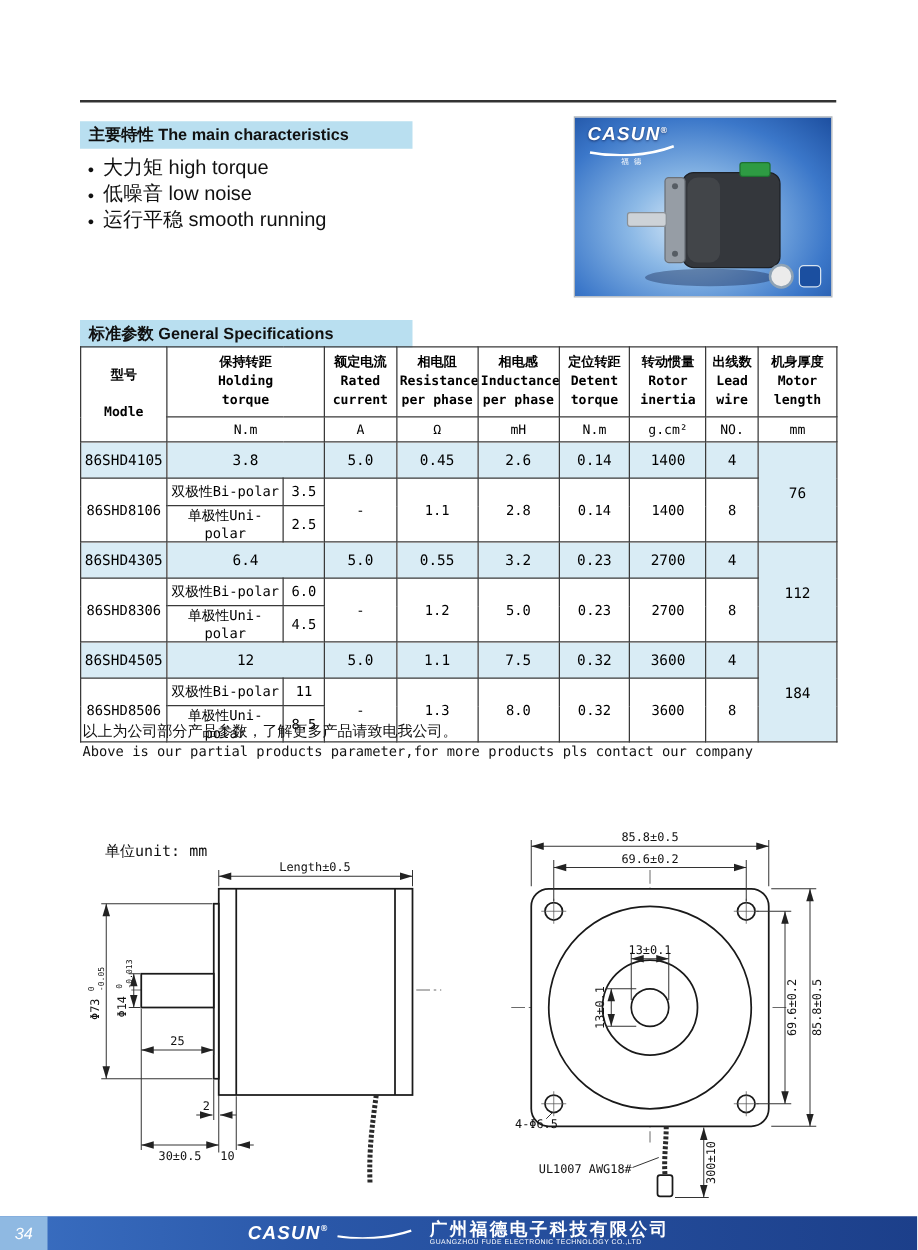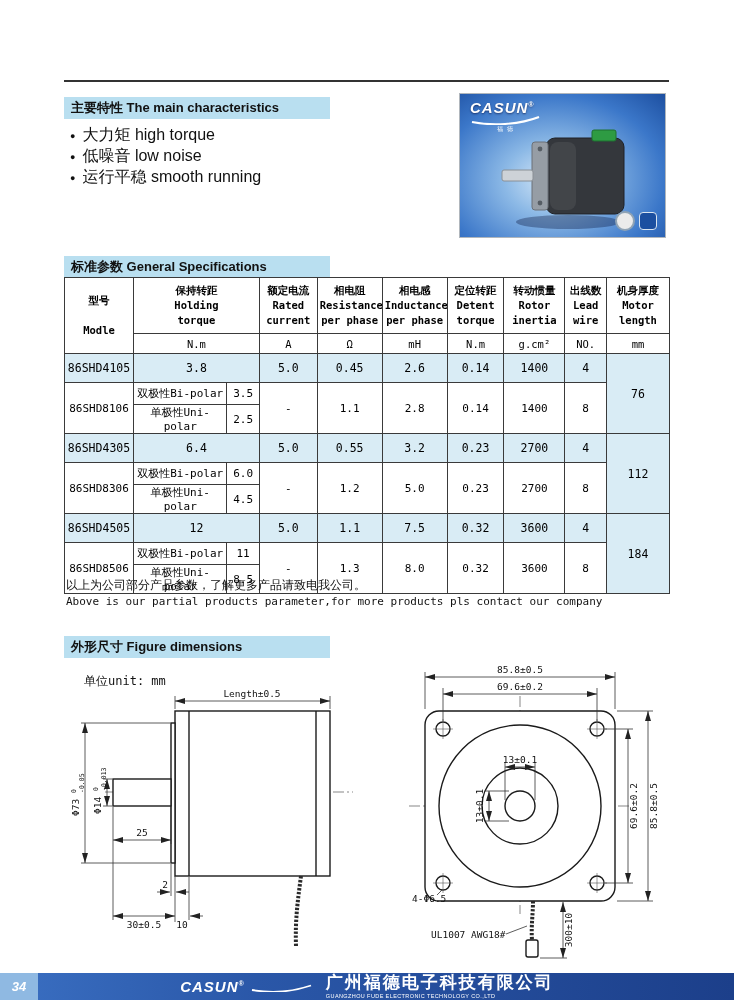--- a/index.html
+++ b/index.html
@@ -65,25 +65,25 @@
   .clt { stroke:#555; stroke-width:0.6; fill:none; }
   .cable { stroke:#2a2a2a; stroke-width:4; fill:none; stroke-dasharray:2.4 1.6; }
   text.dim { font-family:"DejaVu Sans Mono",monospace; font-size:9.5px; fill:#111; }
   text.tol { font-family:"DejaVu Sans Mono",monospace; font-size:6.5px; fill:#111; }
 
   
   .footer { position:absolute; left:0; top:973px; width:734px; height:27px;
       background:linear-gradient(90deg,#3a6fc2 0%, #2a57a8 35%, #1c3f8a 100%);
       display:flex; align-items:center; }
   .page-box { position:absolute; left:0; top:0; width:38px; height:27px; background:#8fb9e2;
-      color:#fff; font-weight:bold; font-style:italic; font-size:13px; text-align:center; line-height:27px; }
+      color:#fff; font-weight:normal; font-style:italic; font-size:13px; text-align:center; line-height:27px; }
   .footer-center { margin:0 auto; display:flex; align-items:center; gap:12px; color:#fff; }
   .flogo { font-size:15px; font-weight:bold; font-style:italic; letter-spacing:1px; line-height:1; }
   .flogo .reg { font-size:7px; vertical-align:super; }
-  .company-zh { font-size:17px; font-weight:bold; letter-spacing:2px; line-height:1.1;text-align:center; }
+  .company-zh { font-size:14px; font-weight:bold; letter-spacing:2px; line-height:1.1;text-align:center; }
   .company-en { font-size:5.5px; letter-spacing:.4px; }
 </style>
 </head>
 <body>
 
 <div class="page">
 
   <div class="title-rule"></div>
 
   <div class="bar" id="features-bar">主要特性 The main characteristics</div>
@@ -252,21 +252,20 @@
     <tr class="sub">
       <td class="pol">单极性Uni-polar</td>
       <td>8.5</td>
     </tr>
   </tbody>
     </table>
 
   <div class="note-zh">以上为公司部分产品参数，了解更多产品请致电我公司。</div>
   <div class="note-en">Above is our partial products parameter,for more products pls contact our company</div>
 
-  <div class="bar" id="dims-bar">外形尺寸 Figure dimensions</div>
   <div class="unit-label">单位unit:  mm</div>
 
   <svg class="drawing" width="604" height="302" viewBox="0 0 604 302">
     <defs>
       <marker id="aE" markerWidth="11" markerHeight="8" refX="10" refY="4" orient="auto" markerUnits="userSpaceOnUse">
         <path d="M0,1 L10,4 L0,7 Z" fill="#222"></path>
       </marker>
       <marker id="aS" markerWidth="12" markerHeight="8" refX="1" refY="4" orient="auto" markerUnits="userSpaceOnUse">
         <path d="M11,1 L1,4 L11,7 Z" fill="#222"></path>
       </marker>

